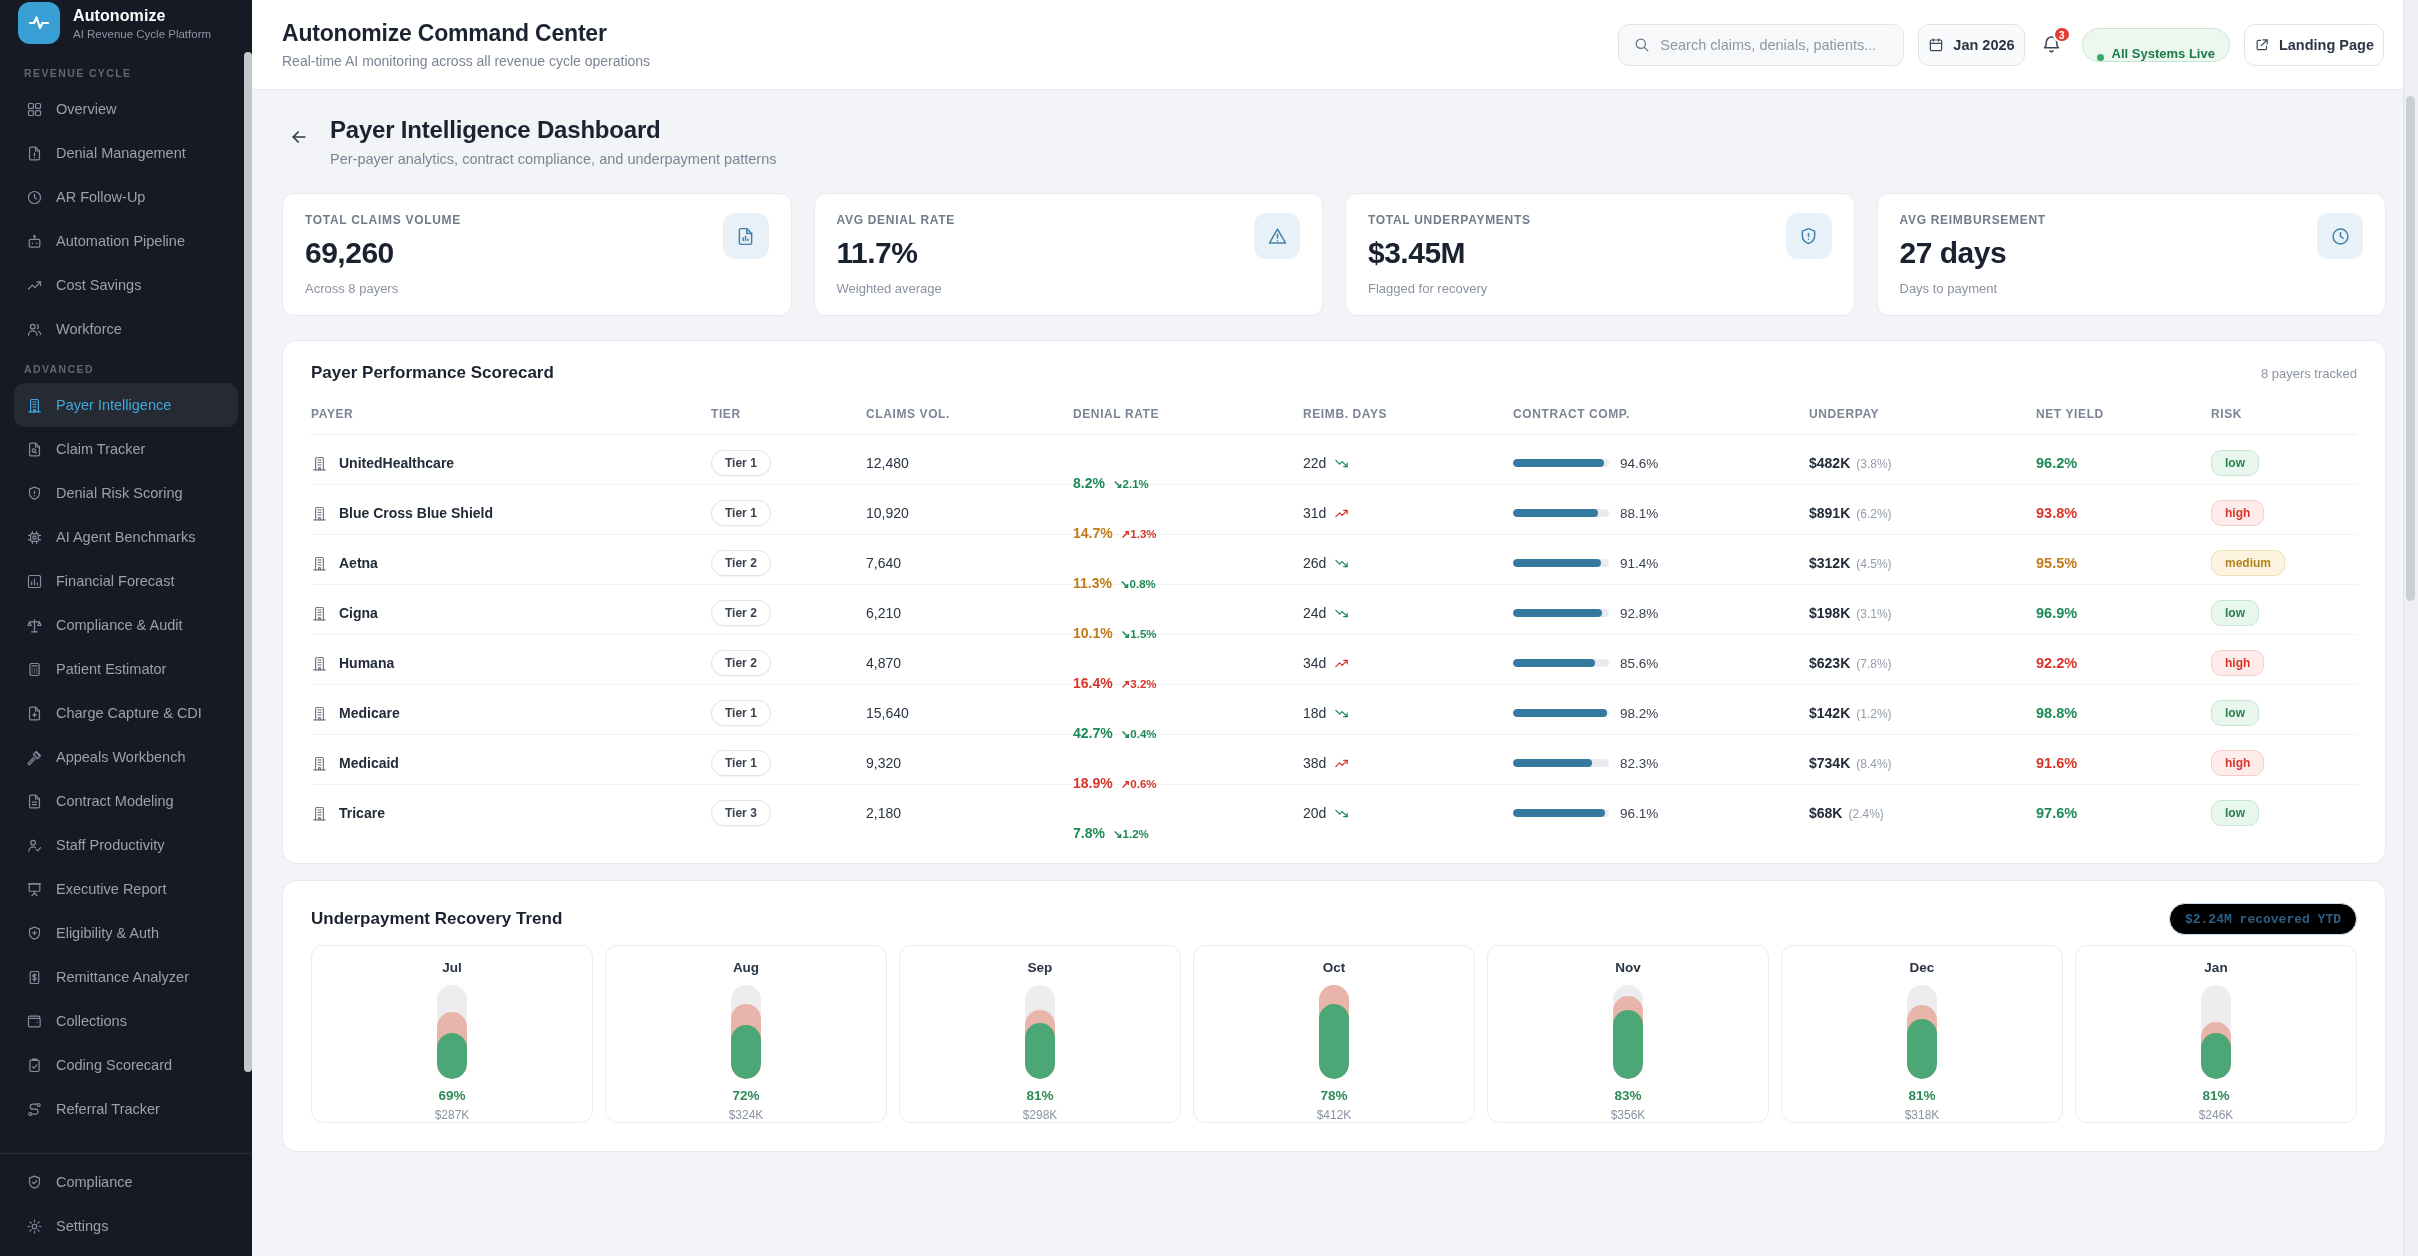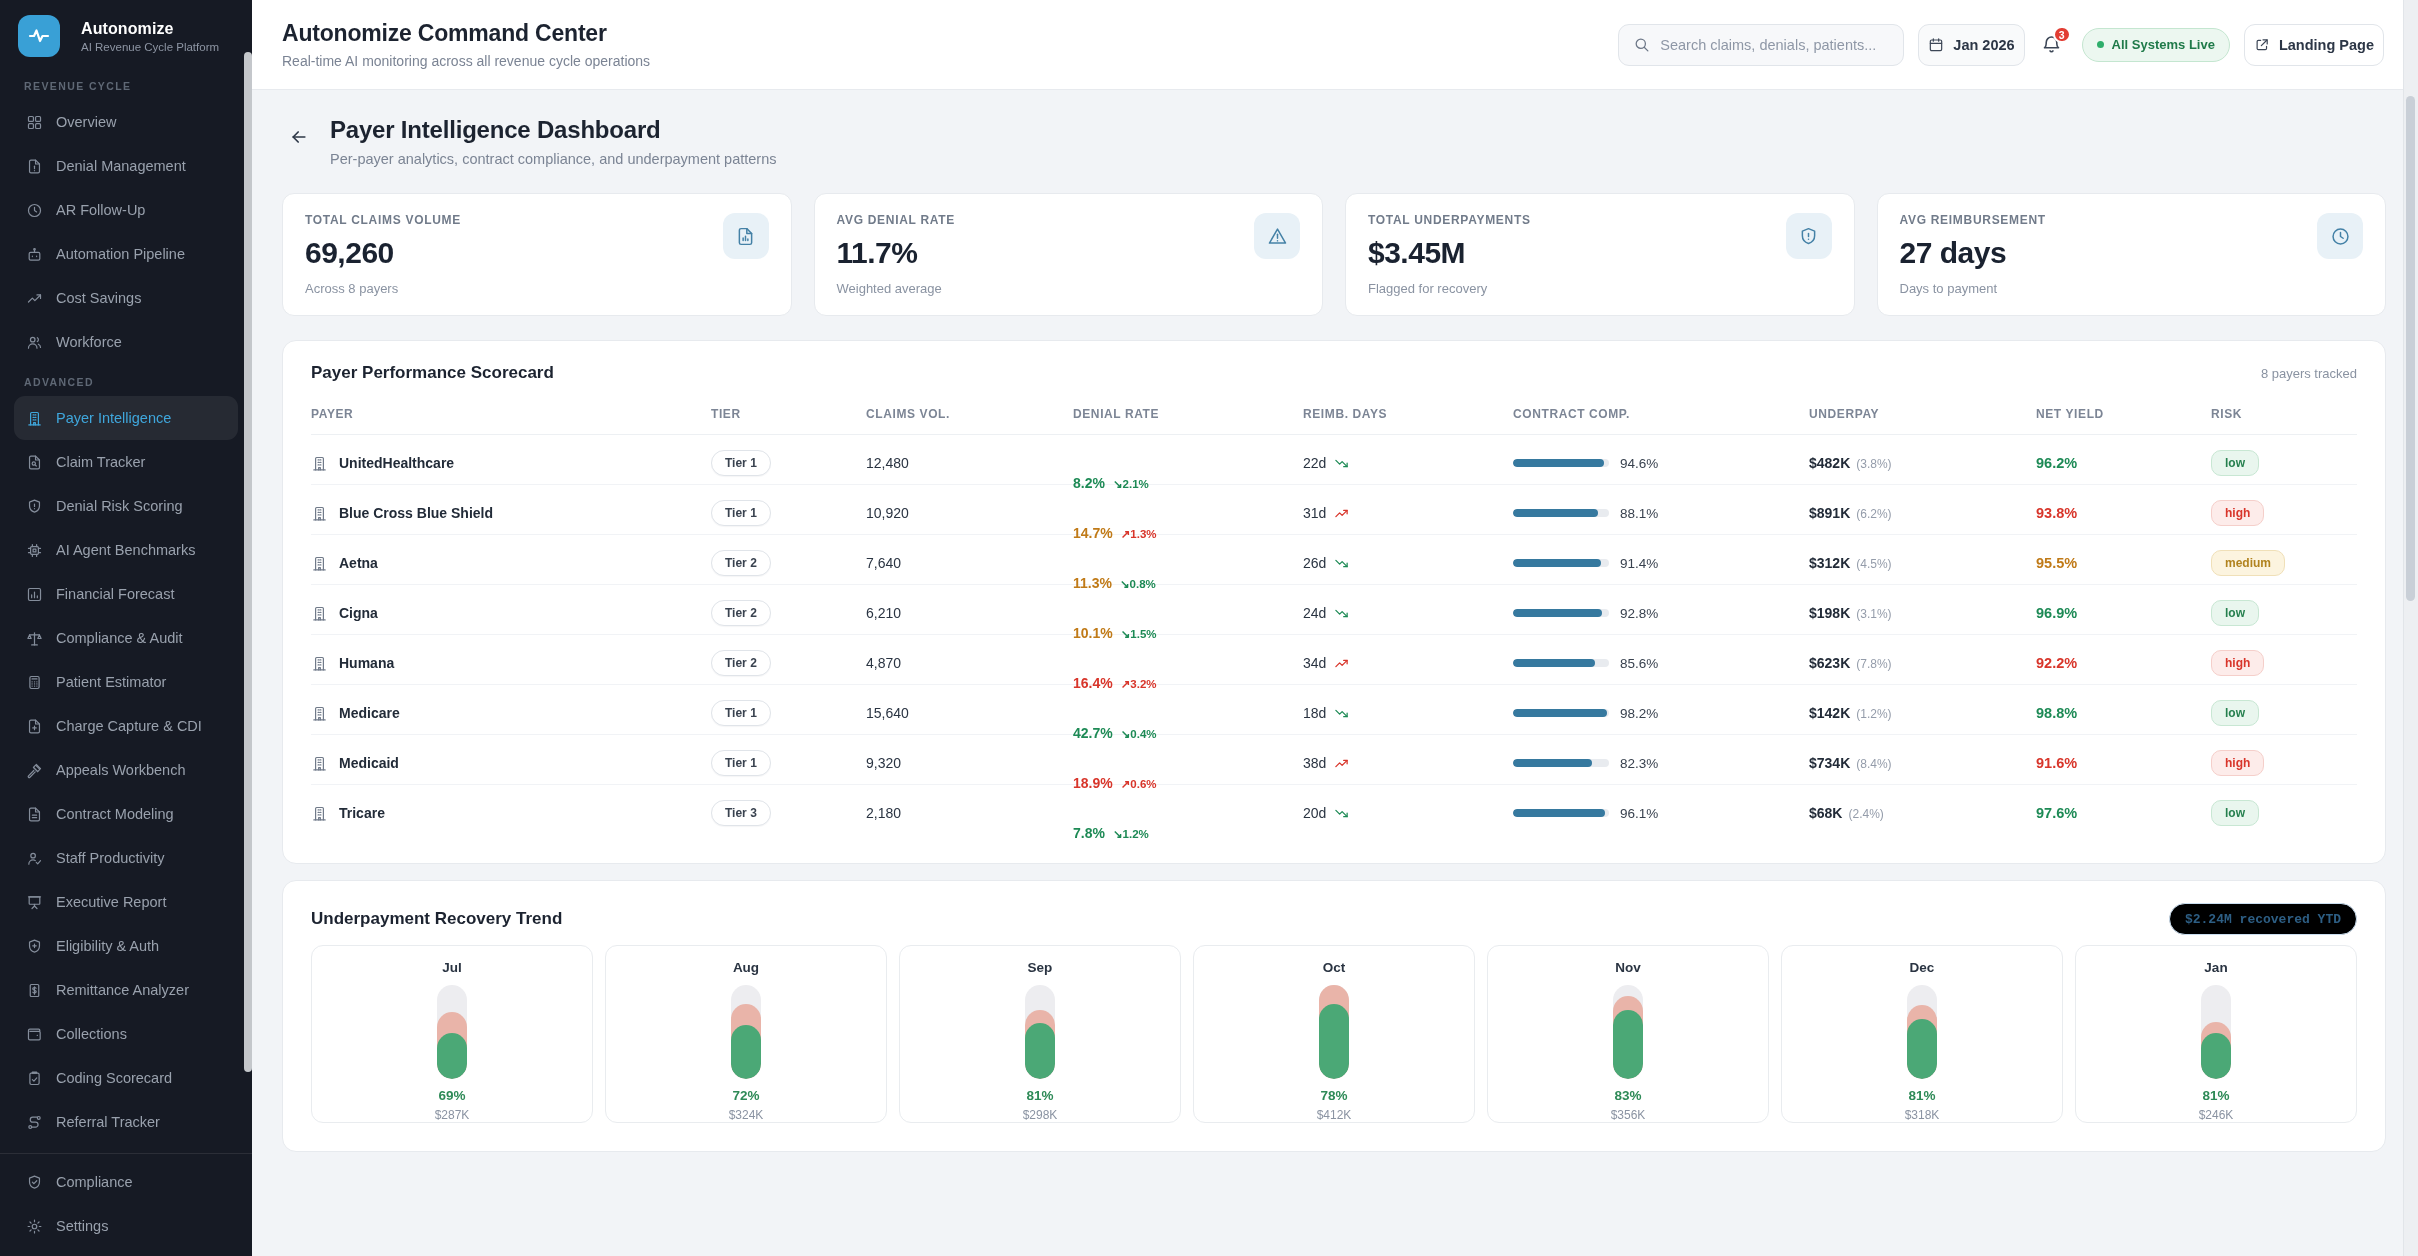--- a/index.html
+++ b/index.html
@@ -2,21 +2,21 @@
 <html><head>
 <meta charset="utf-8">
 <style>
   * { box-sizing: border-box; margin: 0; padding: 0; }
   html,body { width:2418px; height:1256px; overflow:hidden; }
   body { font-family:"Liberation Sans", sans-serif; display:flex; background:#f2f4f7; }
   svg { display:block; }
 
   
   .sidebar { width:252px; min-width:252px; height:1256px; background:#161a24; color:#9aa2ae; display:flex; flex-direction:column; position:relative; }
-  .side-logo { display:flex; align-items:center; gap:21px; padding:15px 18px 9px; }
+  .side-logo { display:flex; align-items:center; gap:13px; padding:2px 18px 9px; }
   .logo-mark { width:42px; height:42px; border-radius:12px; background:#39a0d6; display:flex; align-items:center; justify-content:center; color:#fff; flex:0 0 auto; }
   .logo-mark svg { width:24px; height:24px; }
   .app-name { font-size:16px; font-weight:700; color:#ffffff; letter-spacing:.1px; }
   .app-tag { font-size:11.5px; color:#8d95a3; margin-top:3px; }
   .side-nav { flex:1; overflow:hidden; padding:2px 14px 0; }
   .nav-label { font-size:10.5px; font-weight:700; letter-spacing:1.4px; color:#5f6875; margin:12px 10px 8px; }
   .nav-item { display:flex; align-items:center; gap:13px; height:44px; padding:0 12px; border-radius:11px; font-size:14.5px; color:#99a1ad; cursor:pointer; }
   .nav-item .nav-ic { width:17px; height:17px; color:#848d9b; flex:0 0 auto; }
   .nav-item .nav-ic svg { width:17px; height:17px; }
   .nav-item.active { background:rgba(255,255,255,.07); color:#3fa7dd; }
@@ -33,21 +33,21 @@
   .search-box { width:286px; height:42px; background:#f7f8fa; border:1.5px solid #e1e5ea; border-radius:11px; display:flex; align-items:center; gap:10px; padding:0 14px; color:#8e97a6; }
   .search-box svg { width:17px; height:17px; color:#6d7787; }
   .search-box input { border:none; outline:none; background:transparent; font-size:14.5px; color:#2c3646; width:100%; font-family:inherit; }
   .search-box input::placeholder { color:#8e97a6; }
   .btn { height:42px; display:inline-flex; align-items:center; gap:9px; padding:0 9px; background:#fff; border:1.5px solid #e1e5ea; border-radius:11px; font-size:14.5px; font-weight:600; color:#2c3646; cursor:pointer; }
   .btn svg { width:16px; height:16px; color:#3c4656; }
   .date-btn { background:#f9fafb; }
   .bell-wrap { position:relative; margin:0 6px 0 2px; cursor:pointer; }
   .bell-wrap svg { width:21px; height:21px; color:#3c4656; }
   .bell-badge { position:absolute; top:-8px; right:-9px; min-width:17px; height:17px; border-radius:9px; background:#e23d33; color:#fff; font-size:10.5px; font-weight:700; display:flex; align-items:center; justify-content:center; padding:0 4px; border:2px solid #fff; }
-  .live-badge { height:34px; display:inline-flex; align-items:center; gap:8px; padding:0 14px; border-radius:999px; background:#ecf7f0; border:1px solid #c4e6d0; color:#1f7a49; font-size:13px; font-weight:600; }
+  .live-badge { height:34px; display:inline-flex; align-items:flex-end; gap:8px; padding:0 14px; border-radius:999px; background:#ecf7f0; border:1px solid #c4e6d0; color:#1f7a49; font-size:13px; font-weight:600; }
   .live-dot { width:7px; height:7px; border-radius:50%; background:#2fae6b; }
 
   .content { flex:1; padding:26px 32px 0 30px; overflow:hidden; }
   .page-head { display:flex; gap:14px; margin-bottom:26px; }
   .back-btn { width:34px; height:34px; display:flex; align-items:center; justify-content:center; border-radius:50%; color:#2c3646; cursor:pointer; margin-top:4px; }
   .back-btn svg { width:20px; height:20px; }
   .page-title { font-size:24px; font-weight:700; color:#1c2330; letter-spacing:-.2px; }
   .page-sub { font-size:14.5px; color:#7b8494; margin-top:7px; }
 
   

